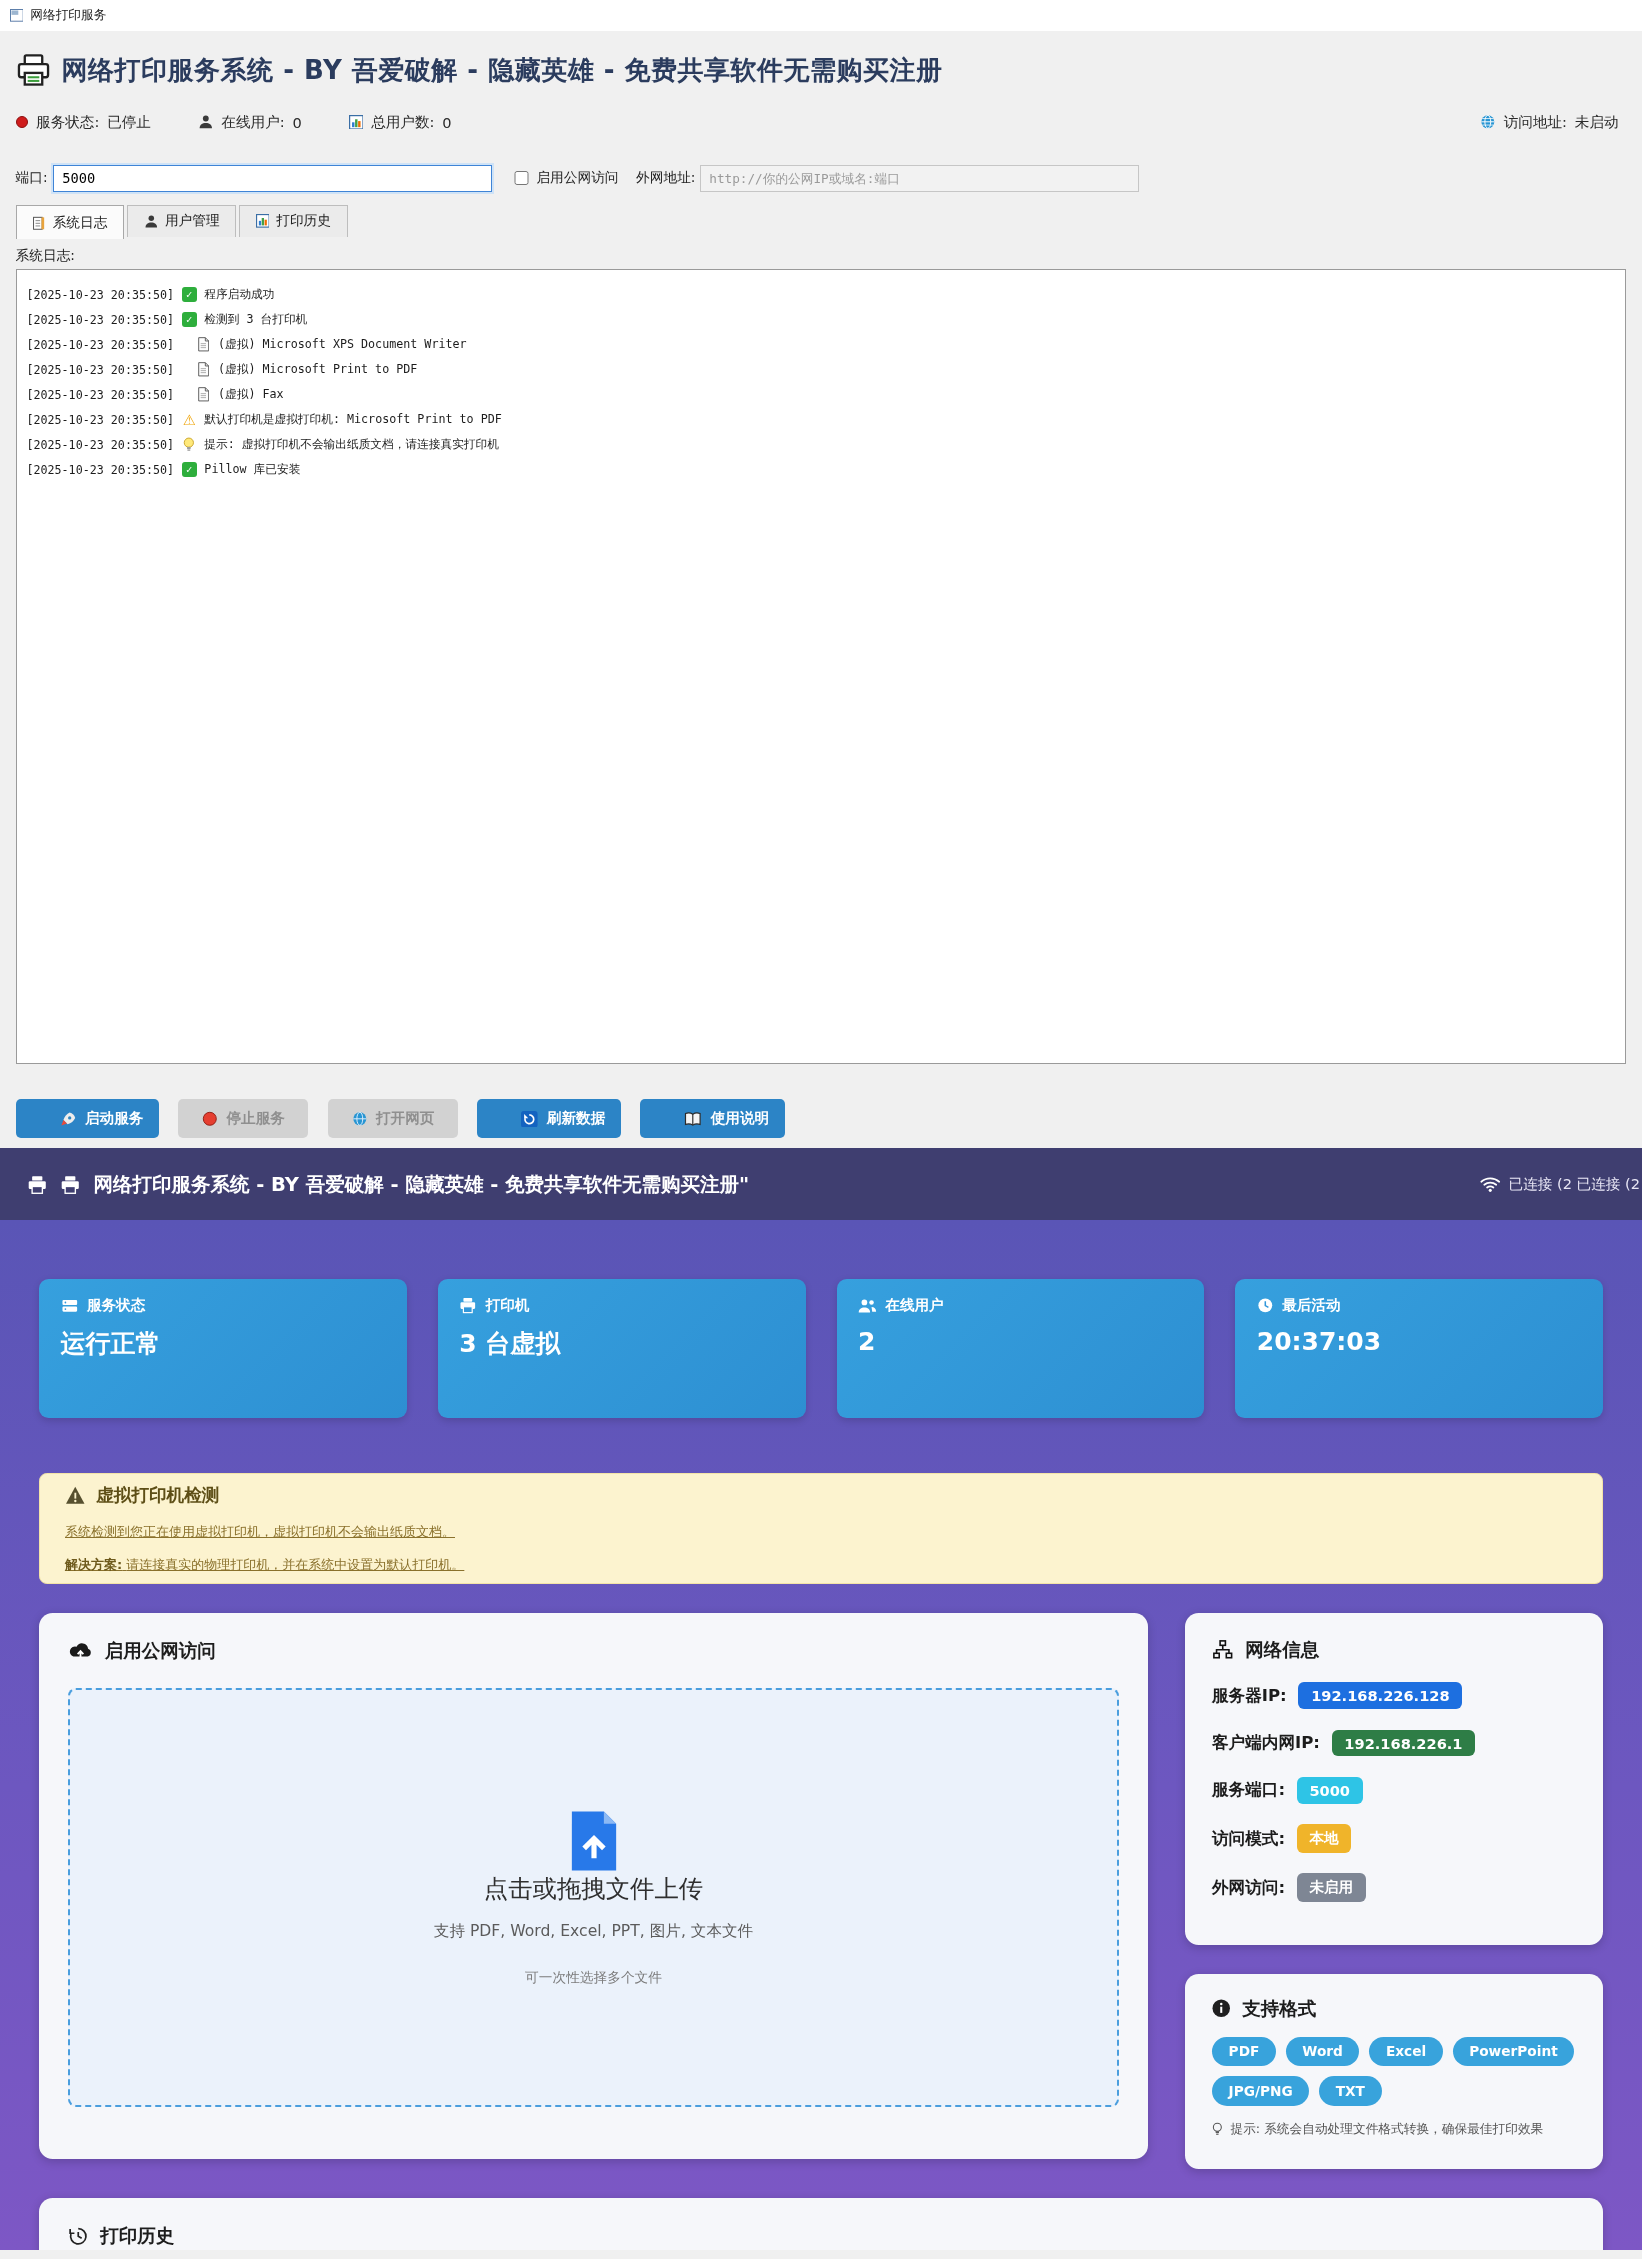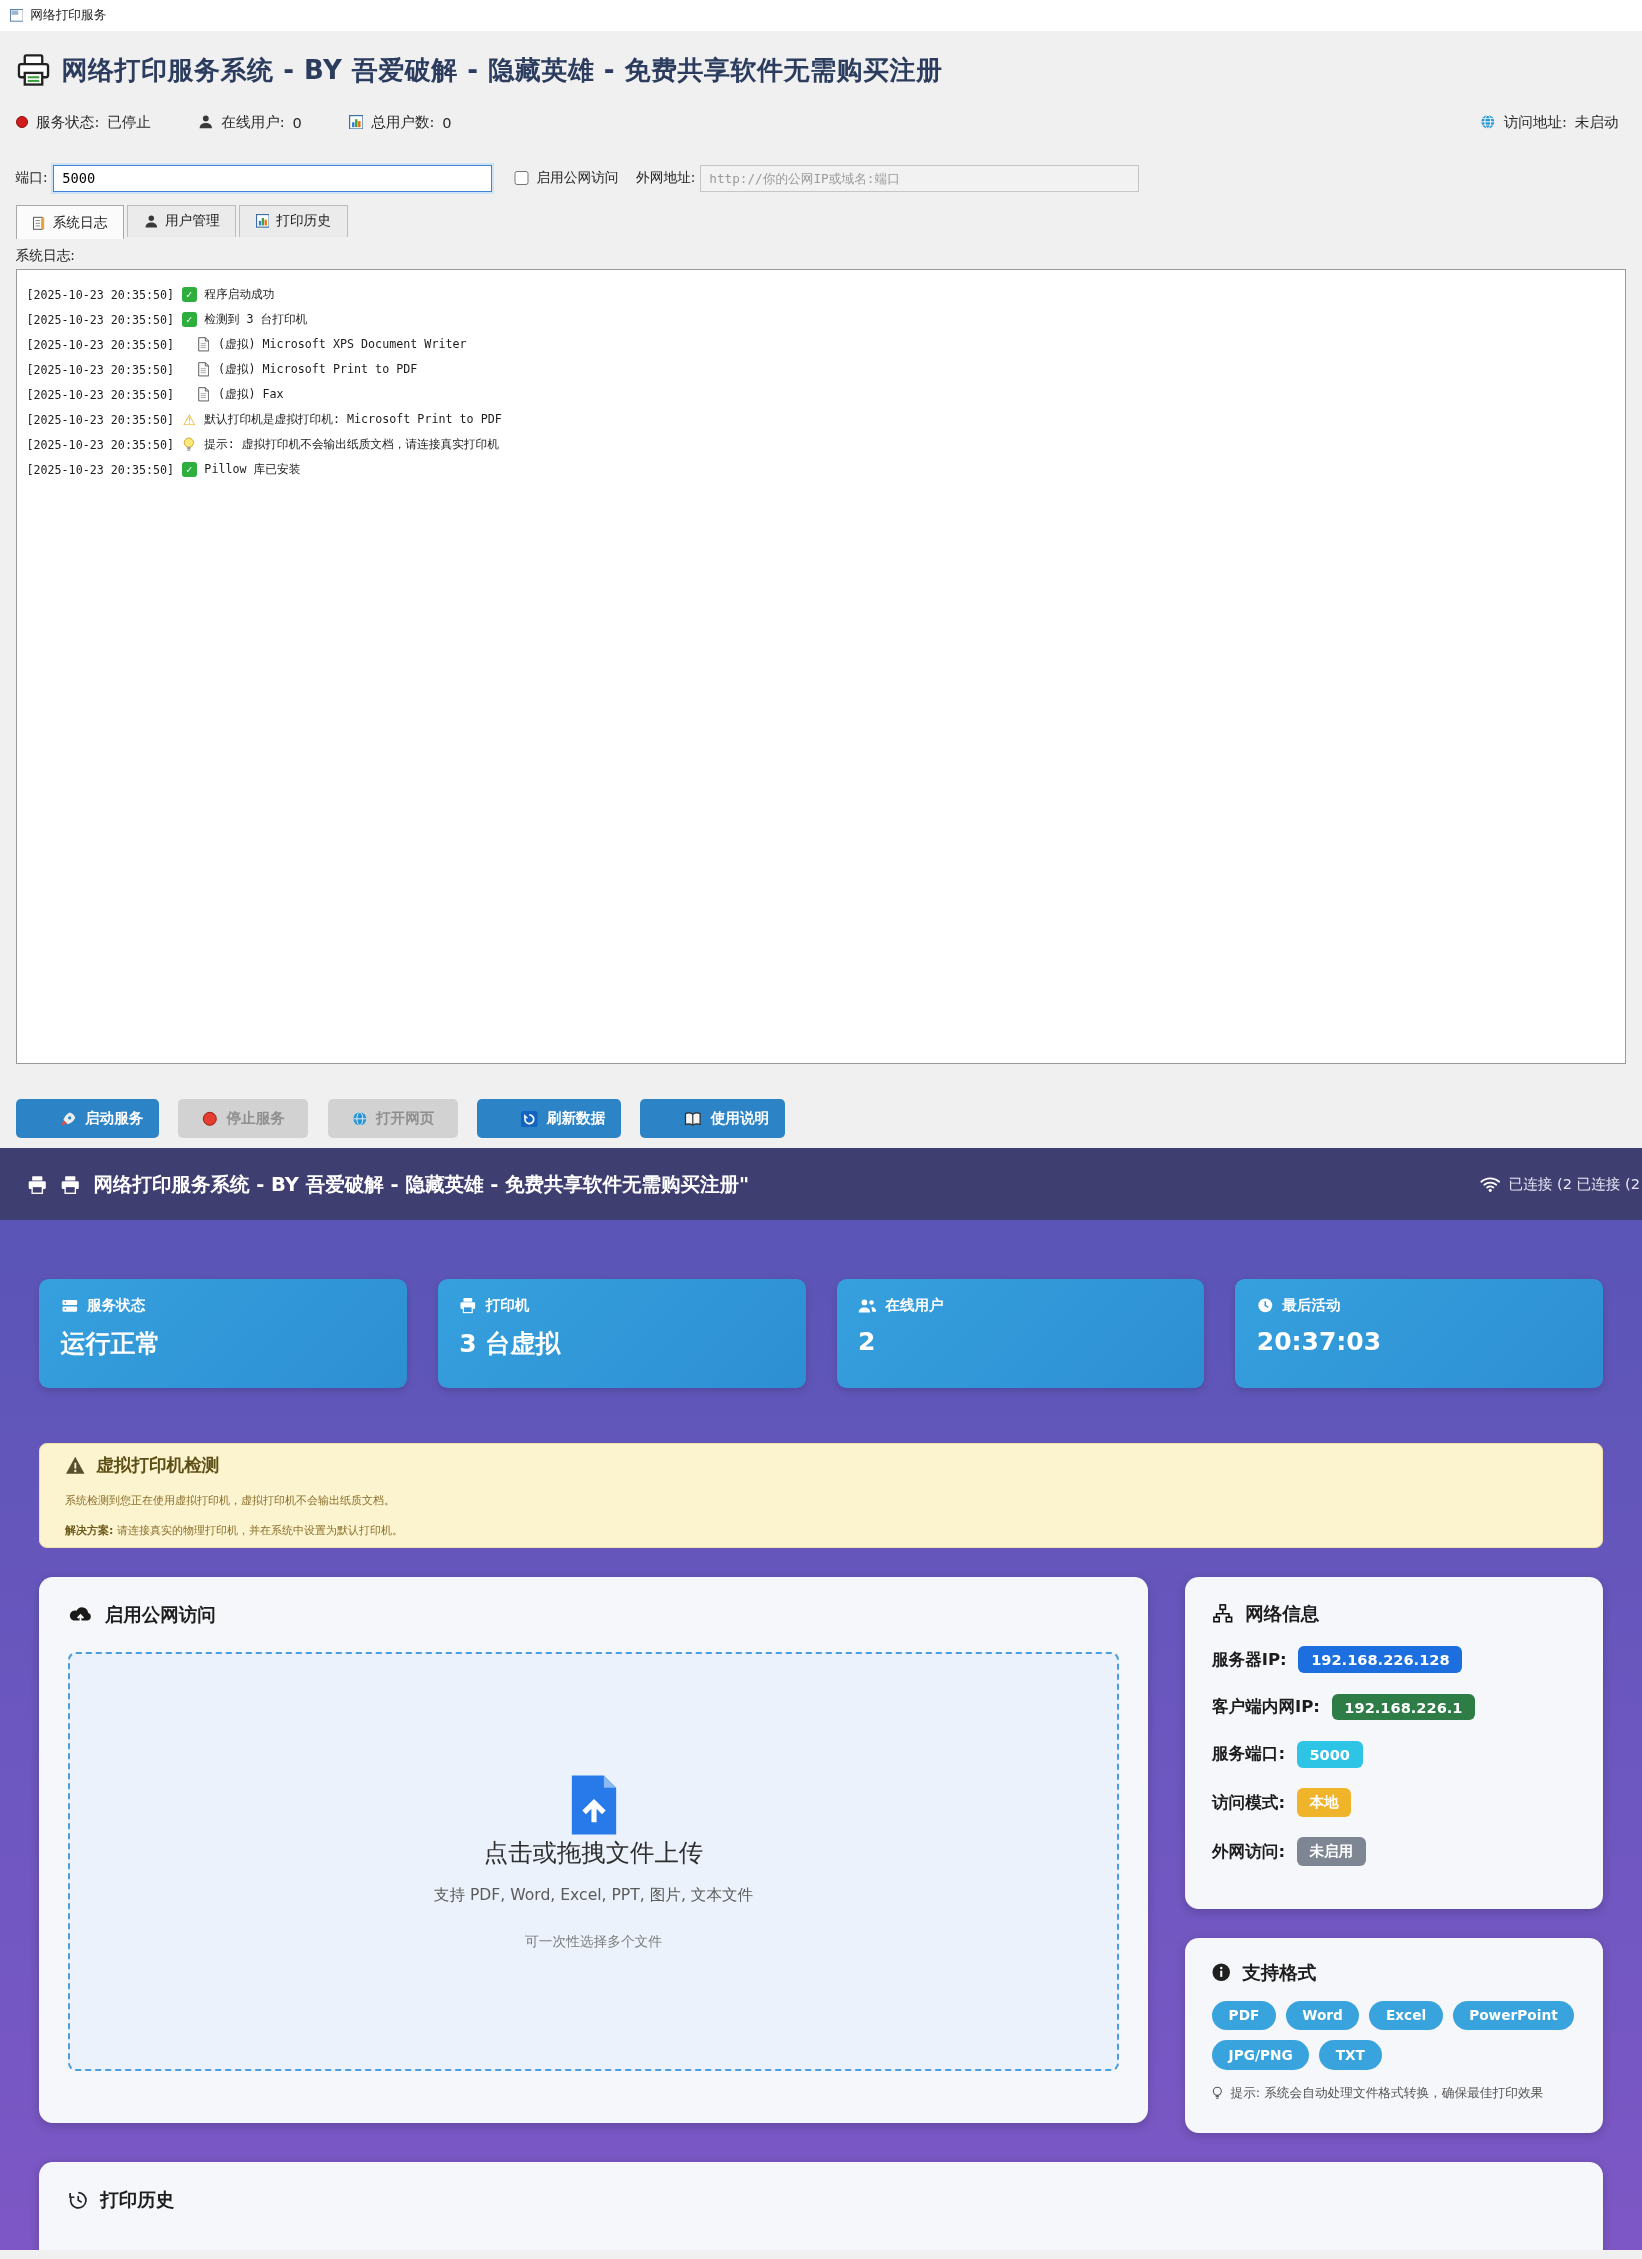--- a/index.html
+++ b/index.html
@@ -47,28 +47,28 @@
 
   
   .web-header { height:72px; background:#3f3e70; display:flex; align-items:center;
     padding:0 27px; gap:12.7px; overflow:hidden; }
   .web-header h2 { font-size:19.5px; font-weight:bold; color:#ffffff; white-space:nowrap; }
   .conn { margin-left:auto; margin-right:-25px; display:flex; align-items:center; gap:7.8px;
     color:#e8e6f5; font-size:14.6px; white-space:nowrap; }
   .web-body { height:1030px; overflow:hidden; padding:0 39px;
     background:linear-gradient(180deg,#5a55b6 0%,#6d57c0 55%,#7d57c5 100%); }
   .stat-cards { display:flex; gap:31px; padding-top:59px; }
-  .stat-card { flex:1; height:109px; background:linear-gradient(135deg,#36a0de,#2d8fd2);
+  .stat-card { flex:1; height:139px; background:linear-gradient(135deg,#36a0de,#2d8fd2);
     border-radius:9.8px; padding:16.6px 21.5px; color:#ffffff; box-shadow:0 2.9px 7.8px rgba(0,0,0,0.15); }
   .stat-card .lab { display:flex; align-items:center; gap:8.8px; font-size:14.6px; font-weight:bold; }
   .stat-card .val { margin-top:11.7px; font-size:25px; font-weight:bold; }
   .warn-box { margin-top:55px; background:#fcf3cf; border:1px solid #f3e3a8; border-radius:7.8px;
     padding:9px 25px; }
   .warn-title { display:flex; align-items:center; gap:10.7px; font-size:17.6px; font-weight:bold; color:#5d4e16; }
-  .warn-box p { margin-top:15.6px; font-size:11px; color:#8a712c; }
+  .warn-box p { margin-top:15.6px; font-size:13px; color:#8a712c;text-decoration:underline; }
   .warn-box p b { color:#6e5a1c; }
   .main-grid { margin-top:29px; display:flex; gap:37px; align-items:flex-start; }
   .card { background:#f6f7fa; border-radius:13.7px; box-shadow:0 2.9px 9.8px rgba(0,0,0,0.18); }
   .card-head { display:flex; align-items:center; gap:11.7px; font-size:18.5px; font-weight:bold; color:#1d1d1d; }
   .upload-card { flex:1; height:546px; padding:25px 29px; }
   .dropzone { margin-top:25px; height:419px; border:2px dashed #4a9ede; border-radius:7.8px;
     background:#ebf2fb; display:flex; flex-direction:column; align-items:center; justify-content:center; }
   .dz-main { font-size:24.4px; color:#2f2f2f; }
   .dz-sub { margin-top:15.6px; font-size:15.6px; color:#5b5b5b; }
   .dz-note { margin-top:27px; font-size:13.7px; color:#7c7c7c; }

